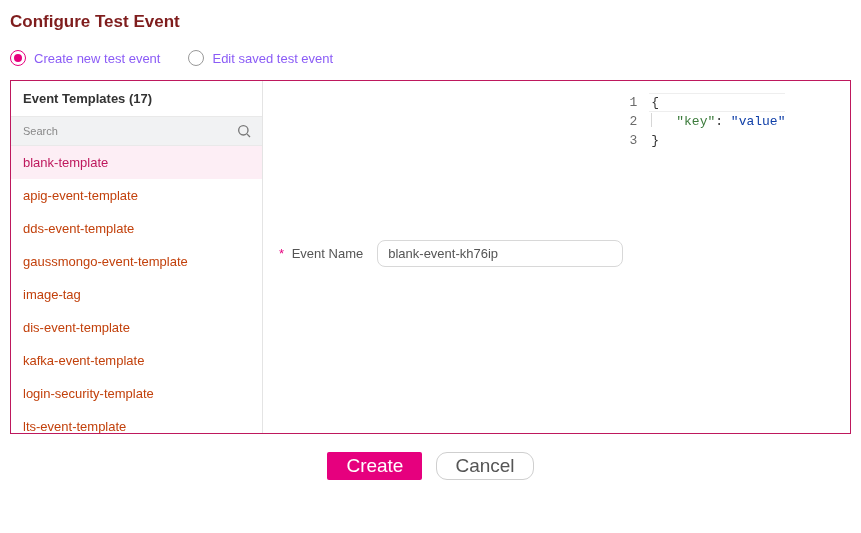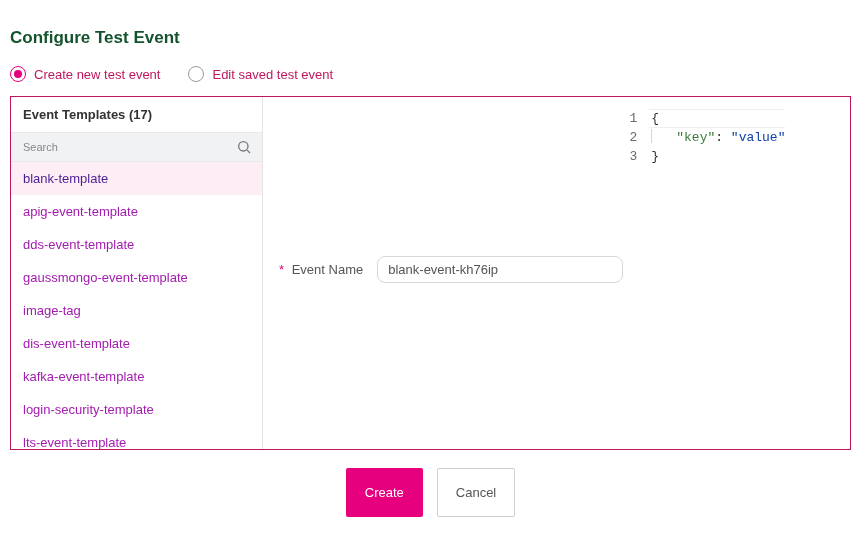--- a/index.html
+++ b/index.html
@@ -9,36 +9,36 @@
     color: #333;
     background: #fff;
     width: 861px;
     height: 533px;
     overflow: hidden;
   }
   .page { padding: 10px 10px 0 10px; }
   .title {
     font-size: 17px;
     font-weight: 600;
-    color: #14532d;
-    margin: 18px 0 18px 0;
+    color: #7f1d1d;
+    margin: 2px 0 18px 0;
   }
   .radio-row {
     display: flex;
     align-items: center;
     gap: 28px;
     margin-bottom: 14px;
   }
   .radio-item {
     display: flex;
     align-items: center;
     gap: 8px;
     cursor: pointer;
     font-size: 13px;
-    color: #be185d;
+    color: #8b5cf6;
   }
   .radio-circle {
     width: 16px; height: 16px;
     border-radius: 50%;
     border: 1px solid #999;
     display: flex; align-items: center; justify-content: center;
   }
   .radio-circle.selected {
     border-color: #e6007e;
   }
@@ -87,25 +87,25 @@
   .list {
     flex: 1;
     overflow-y: auto;
   }
   .list::-webkit-scrollbar { width: 8px; }
   .list::-webkit-scrollbar-thumb { background: #c7c7c7; border-radius: 4px; }
   .list-item {
     padding: 9px 12px;
     cursor: pointer;
     font-size: 13px;
-    color: #a21caf;
+    color: #c2410c;
   }
   .list-item.selected {
     background: #fdeef5;
-    color: #4c1d95;
+    color: #be185d;
   }
   .right {
     flex: 1;
     padding: 10px 16px;
     display: flex; 
   }
   .name-row {
     display: flex;
     align-items: center;
     gap: 14px;
@@ -152,35 +152,36 @@
   .colon { color: #333; }
   .str-val { color: #0f3fa8; }
   .footer {
     display: flex;
     justify-content: center;
     gap: 14px;
     margin-top: 18px;
   }
   .btn {
     min-width: 74px;
-    padding: 16px 18px;
-    font-size: 13px;
+    padding: 2px 18px;
+    font-size: 19px;
     border-radius: 2px;
     cursor: pointer;
     border: 1px solid transparent;
     text-align: center;
   }
   .btn.primary {
     background: #e6007e;
     color: #fff;
   }
   .btn.secondary {
     background: #fff;
     color: #555;
     border-color: #cfcfcf;
+    border-radius: 11px;
   }
 </style>
 </head>
 <body>
 
 <div class="page">
   <div class="title">Configure Test Event</div>
 
   <div class="radio-row">
     <div class="radio-item">

